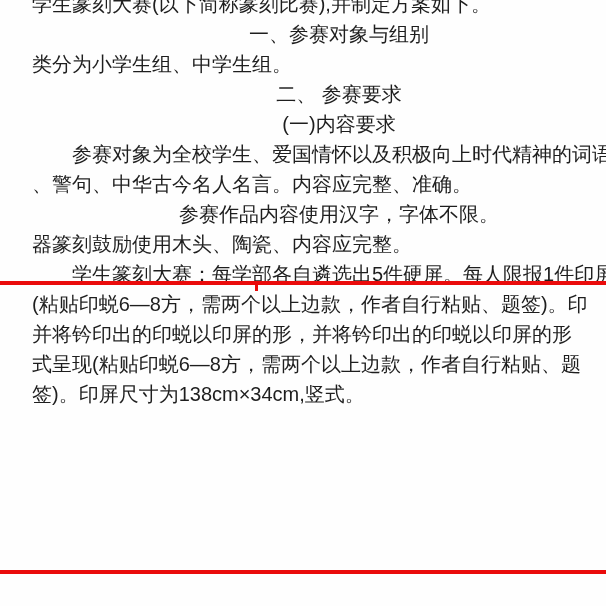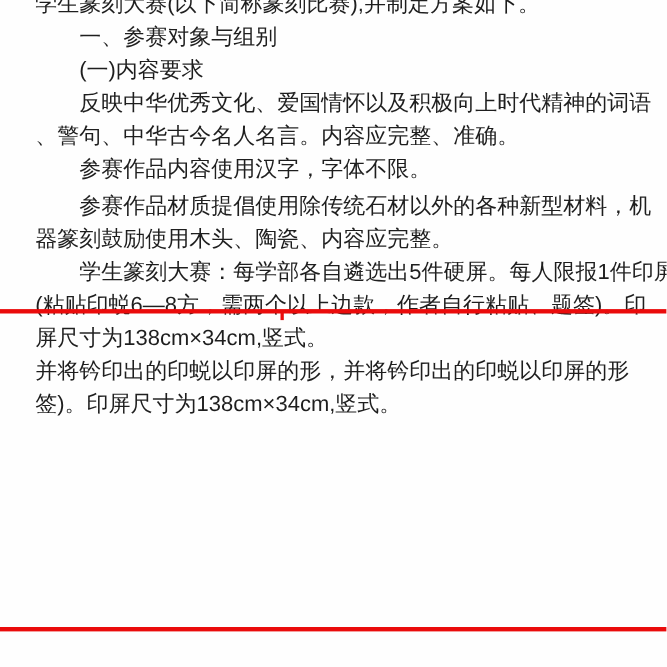--- a/index.html
+++ b/index.html
@@ -23,20 +23,21 @@
     font-size: 20px;
     line-height: 30px;
     letter-spacing: 0px;
   }
   .line {
     height: 30px;
     white-space: nowrap;
   }
   .indent {
     padding-left: 40px;
+    text-align: center;
   }
   .gap4 { margin-top: 4px; }
   .gap5 { margin-top: 5px; }
   .gap6 { margin-top: 6px; }
   .redline {
     position: absolute;
     left: 0;
     width: 606px;
     height: 4px;
     background: #ea0b0b;
@@ -53,28 +54,29 @@
     background: #ea0b0b;
     z-index: 5;
   }
 </style>
 </head>
 <body>
 
 <div class="doc">
   <div class="line">学生篆刻大赛(以下简称篆刻比赛),并制定方案如下。</div>
   <div class="line indent">一、参赛对象与组别</div>
+  <div class="line">类分为小学生组、中学生组。</div>
+  <div class="line indent">二、 参赛要求</div>
   <div class="line indent">(一)内容要求</div>
-  <div class="line indent">反映中华优秀文化、爱国情怀以及积极向上时代精神的词语</div>
+  <div class="line indent">参赛对象为全校学生、爱国情怀以及积极向上时代精神的词语</div>
   <div class="line">、警句、中华古今名人名言。内容应完整、准确。</div>
   <div class="line indent">参赛作品内容使用汉字，字体不限。</div>
-  <div class="line indent gap4">参赛作品材质提倡使用除传统石材以外的各种新型材料，机</div>
   <div class="line">器篆刻鼓励使用木头、陶瓷、内容应完整。</div>
   <div class="line indent">学生篆刻大赛：每学部各自遴选出5件硬屏。每人限报1件印屏</div>
   <div class="line">(粘贴印蜕6—8方，需两个以上边款，作者自行粘贴、题签)。印</div>
-  <div class="line">屏尺寸为138cm×34cm,竖式。</div>
   <div class="line">并将钤印出的印蜕以印屏的形，并将钤印出的印蜕以印屏的形</div>
+  <div class="line">式呈现(粘贴印蜕6—8方，需两个以上边款，作者自行粘贴、题</div>
   <div class="line">签)。印屏尺寸为138cm×34cm,竖式。</div>
 </div>
 
 <div class="redline redline-1"></div>
 <div class="redtick"></div>
 <div class="redline redline-2"></div>
 
 </body></html>

